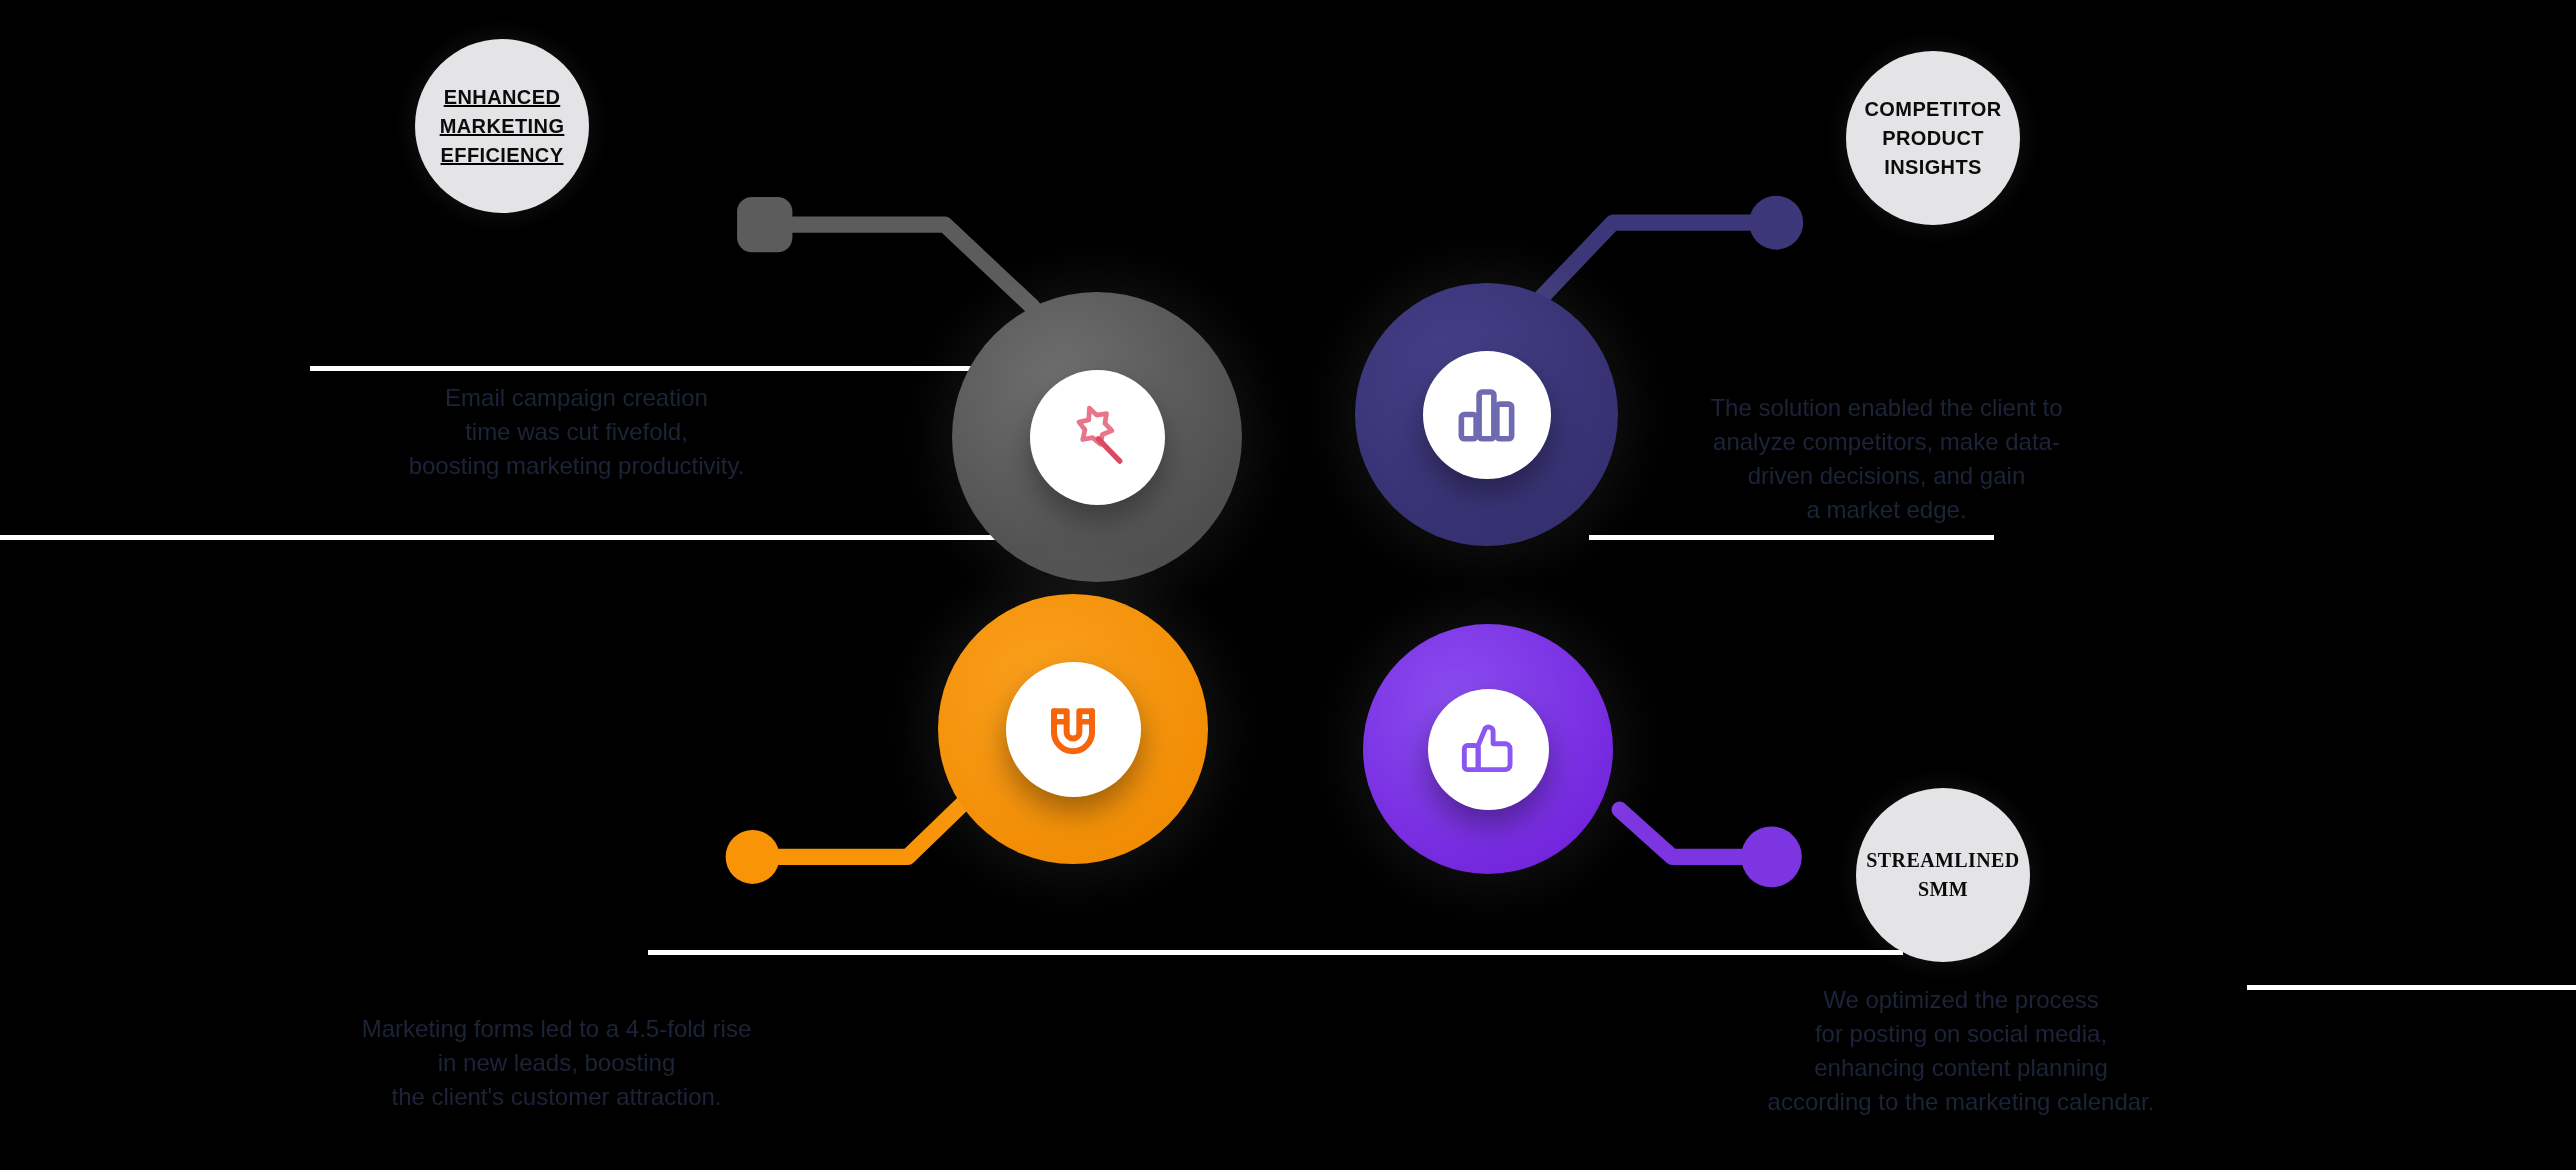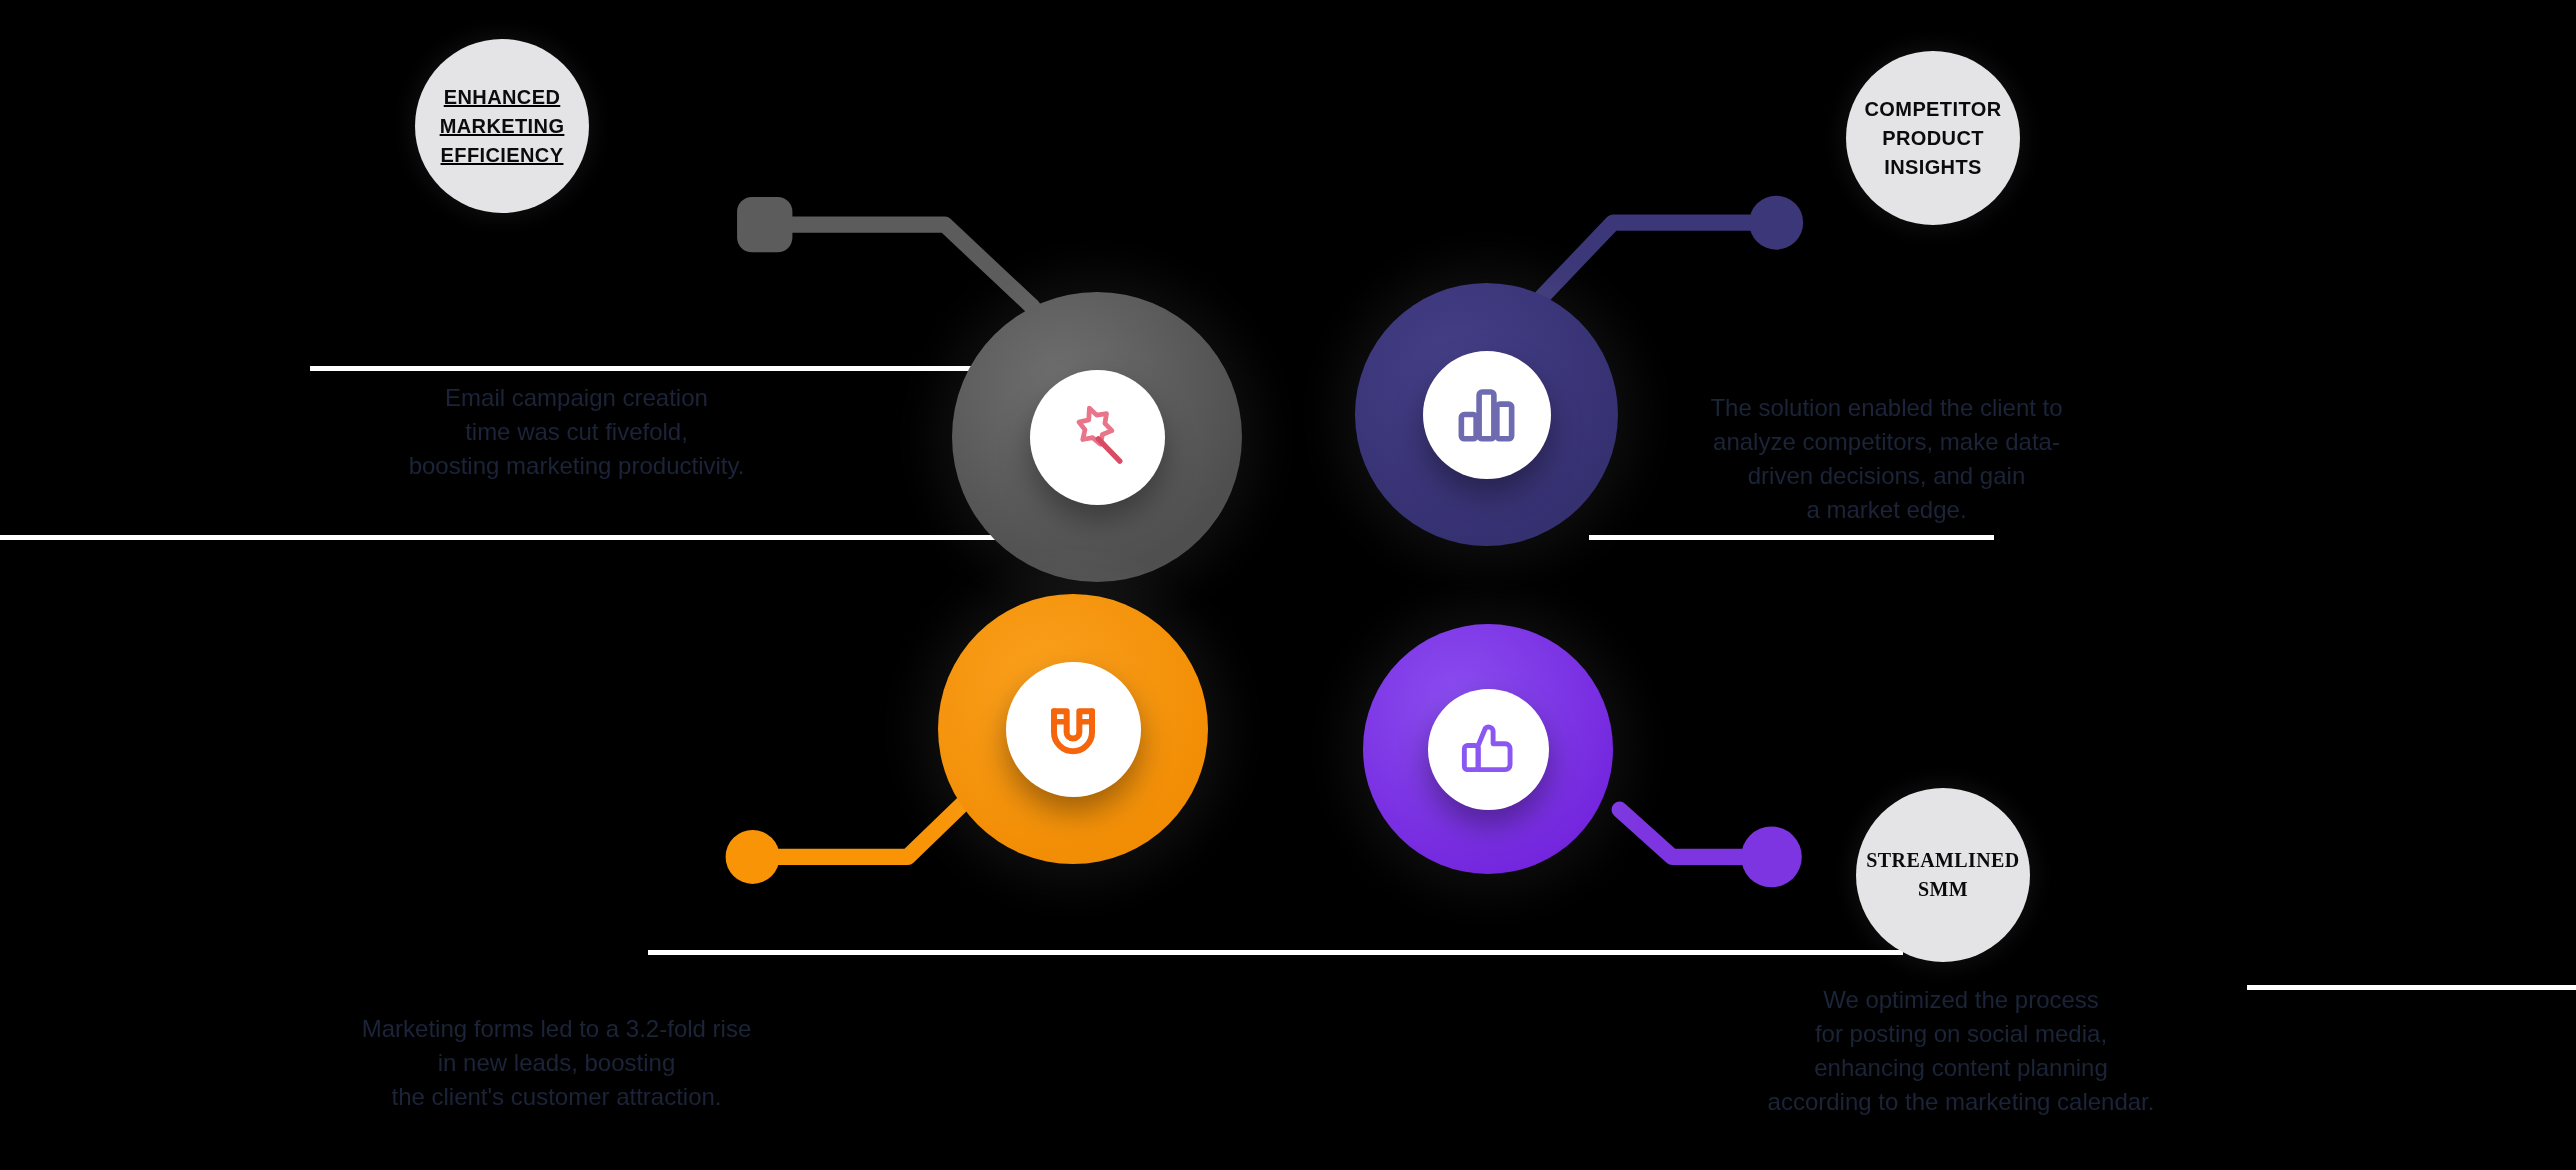--- a/index.html
+++ b/index.html
@@ -132,21 +132,21 @@
 
   <div class="para" style="left:229px;top:381px;width:695px;">Email campaign creation
 time was cut fivefold,
 boosting marketing productivity.</div>
 
   <div class="para" style="left:1549px;top:364px;width:675px;margin-top:27px;">The solution enabled the client to
 analyze competitors, make data-
 driven decisions, and gain
 a market edge.</div>
 
-  <div class="para" style="left:202px;top:1012px;width:709px;">Marketing forms led to a 3.2-fold rise
+  <div class="para" style="left:202px;top:1012px;width:709px;">Marketing forms led to a 4.5-fold rise
 in new leads, boosting
 the client's customer attraction.</div>
 
   <div class="para" style="left:1593px;top:983px;width:736px;">We optimized the process
 for posting on social media,
 enhancing content planning
 according to the marketing calendar.</div>
 
 </div>
 

